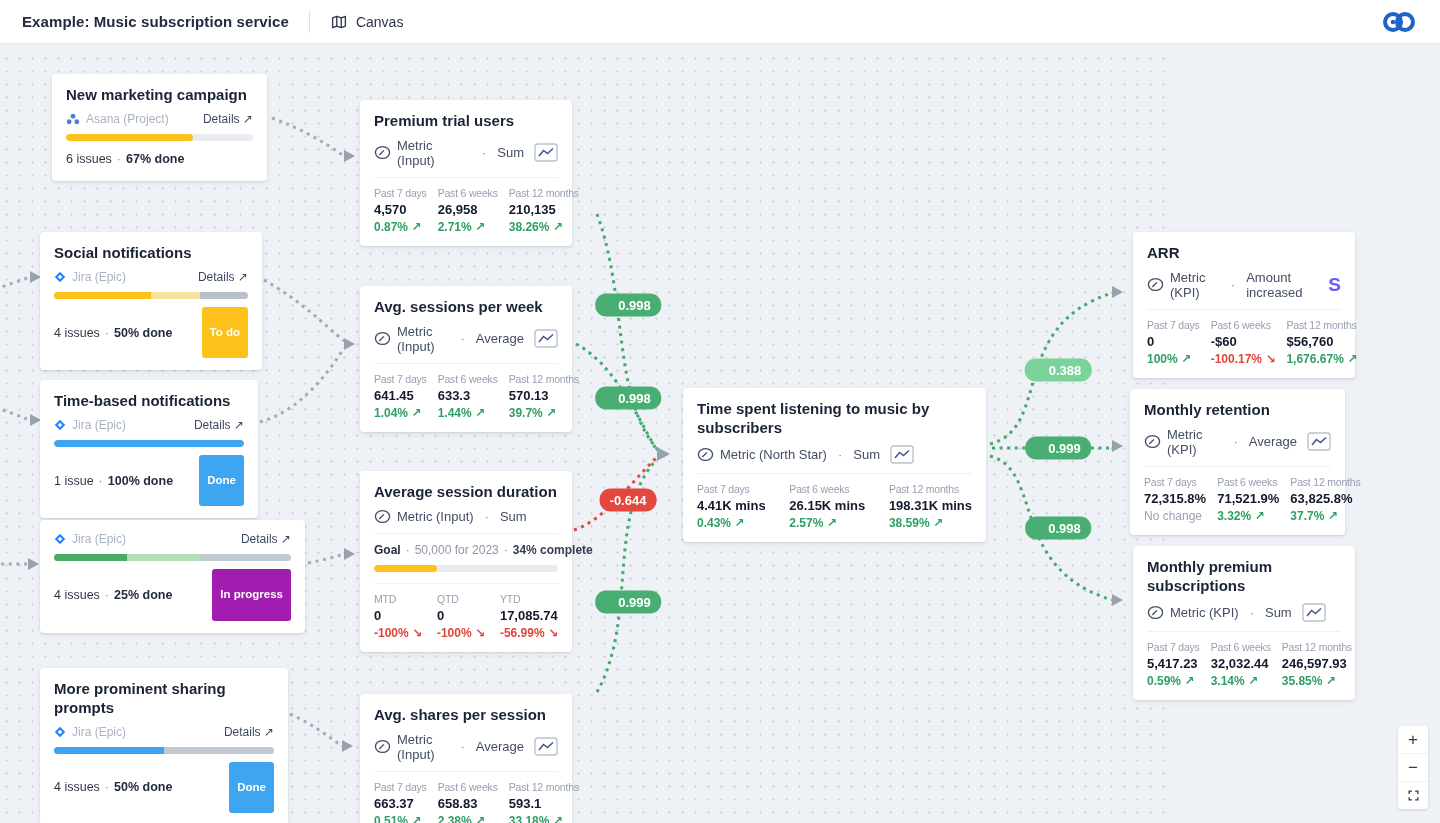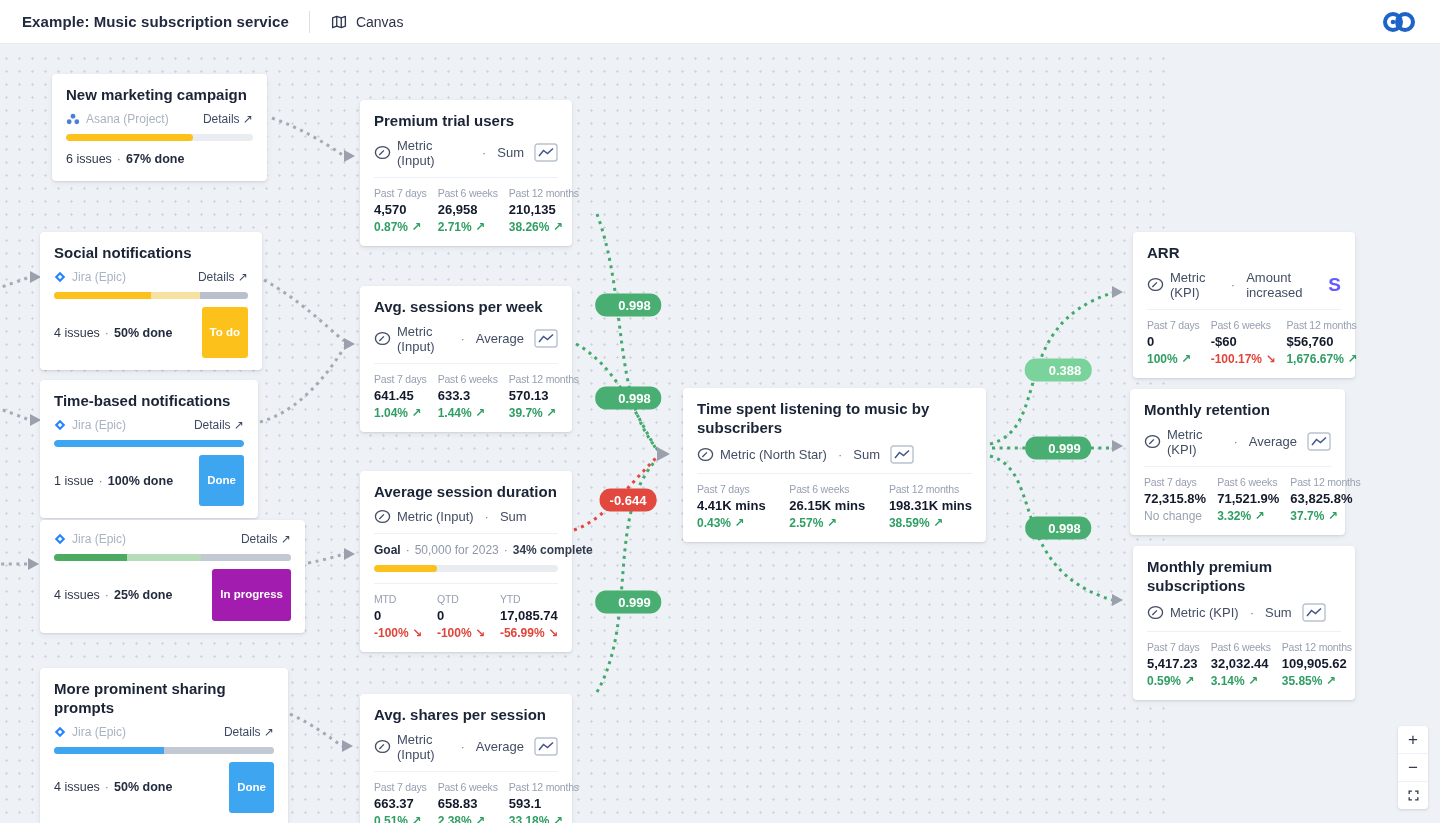--- a/index.html
+++ b/index.html
@@ -547,21 +547,21 @@
             <span class="vl">5,417.23</span>
             <span class="tr up">0.59% ↗</span>
           </span>
         <span class="stat">
             <span class="lb">Past 6 weeks</span>
             <span class="vl">32,032.44</span>
             <span class="tr up">3.14% ↗</span>
           </span>
         <span class="stat">
             <span class="lb">Past 12 months</span>
-            <span class="vl">109,905.62</span>
+            <span class="vl">246,597.93</span>
             <span class="tr up">35.85% ↗</span>
           </span>
       </div>
     </div>
 
     <div class="edge-badge positive" style="left:628px;top:253px;">0.998</div>
     <div class="edge-badge positive" style="left:628px;top:346px;">0.998</div>
     <div class="edge-badge negative" style="left:628px;top:448px;">-0.644</div>
     <div class="edge-badge positive" style="left:628px;top:550px;">0.999</div>
     <div class="edge-badge positive-weak" style="left:1058px;top:318px;padding-left:24px;">0.388</div>

